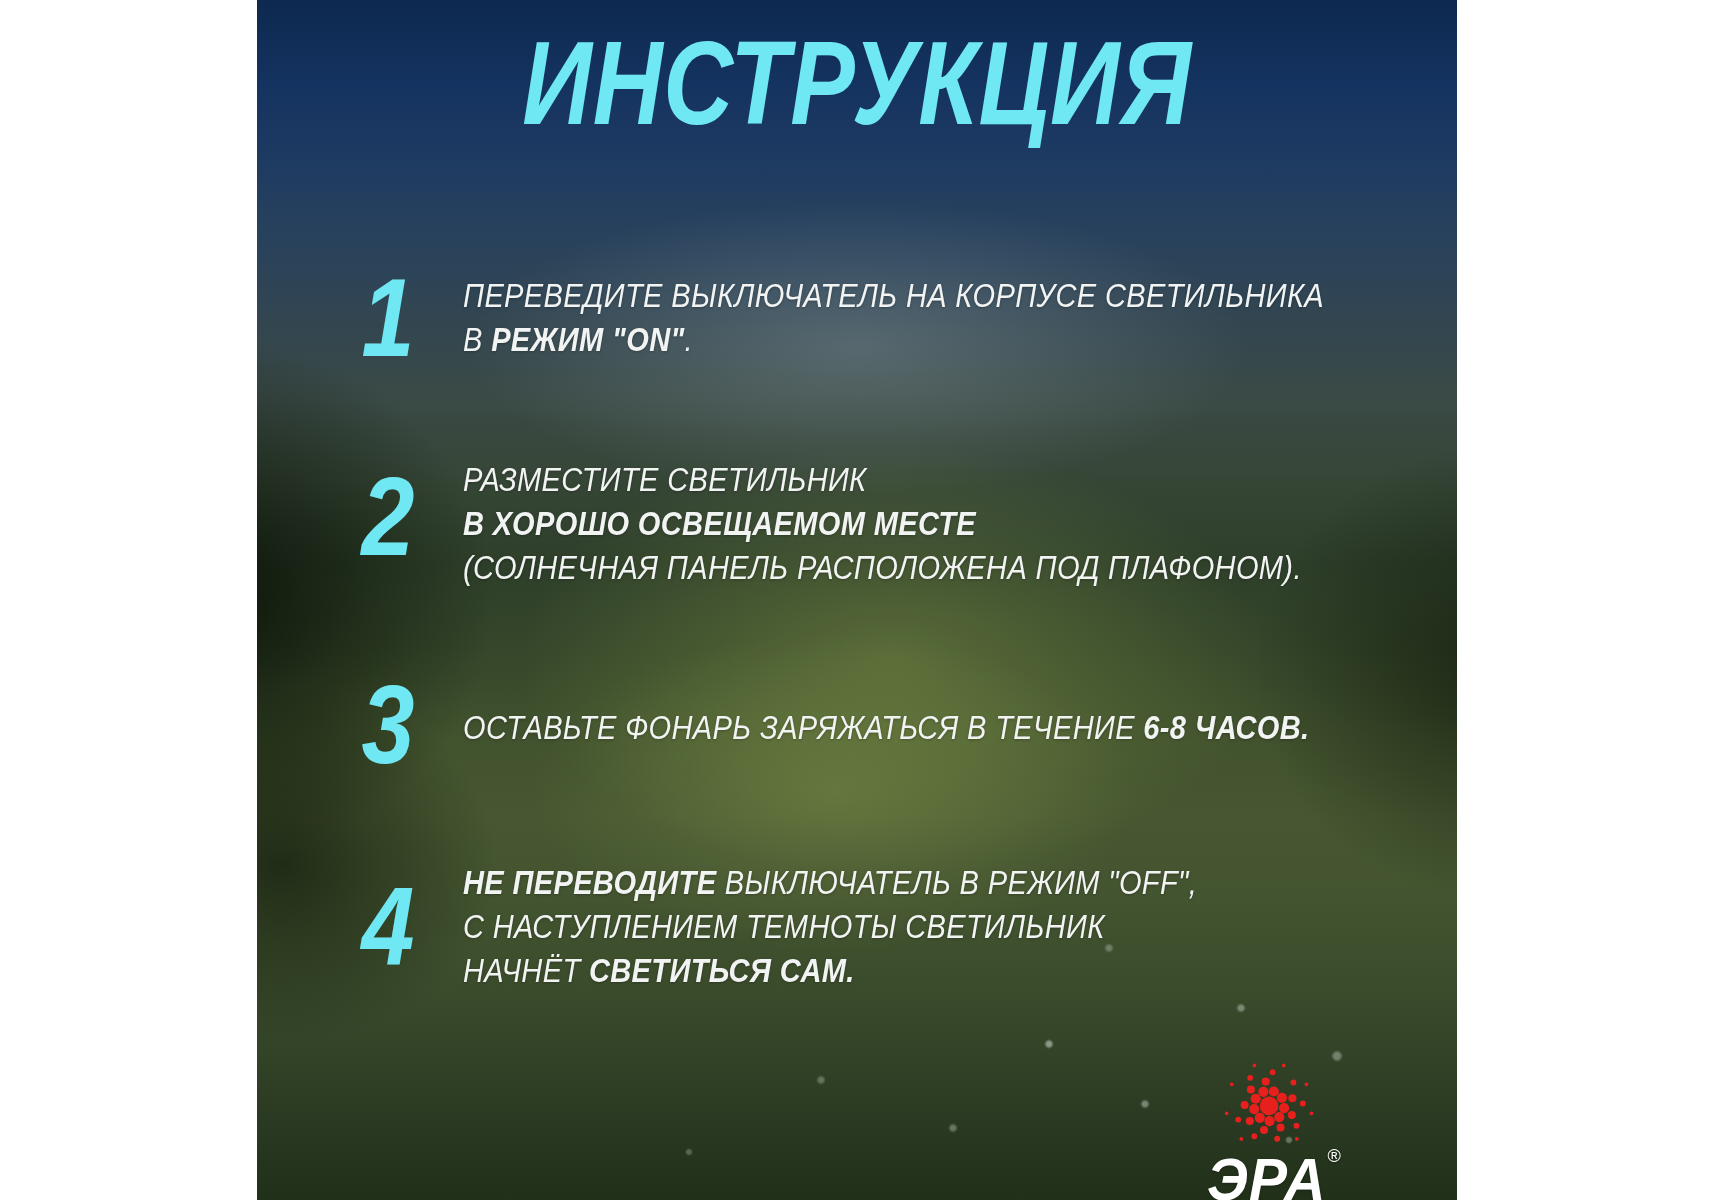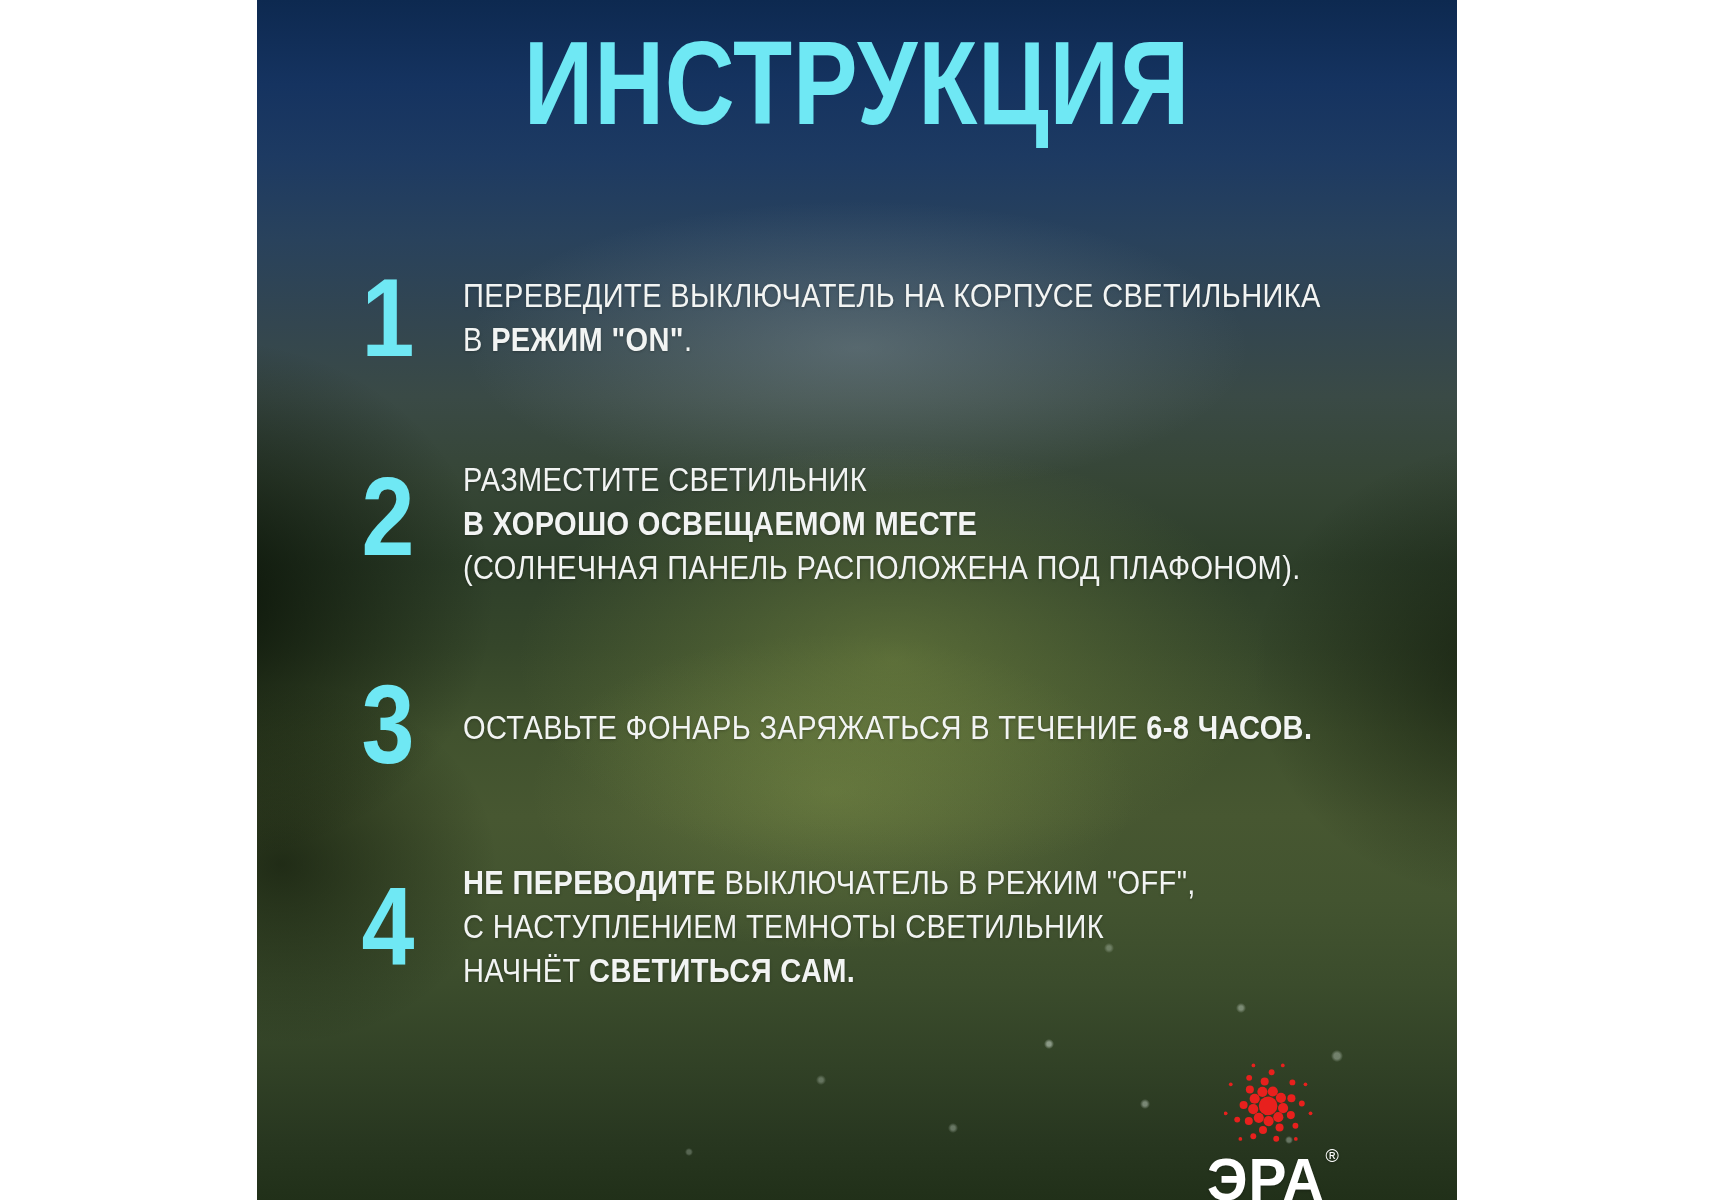--- a/index.html
+++ b/index.html
@@ -1,17 +1,17 @@
 <!DOCTYPE html>
 <html style="--accent: #6fe8f4;"><head>
 <meta charset="utf-8">
 <style>
   html,body{margin:0;padding:0;}
   body{font-family:"Liberation Sans","DejaVu Sans",sans-serif;background:#ffffff;}
-  .canvas{position:relative;width:1715px;height:1200px;background:#ffffff;overflow:hidden;}
+  .canvas{position:relative;width:1715px;height:1200px;background:#ffffff;overflow:hidden;font-style:italic;}
   .poster{
     position:absolute;left:257px;top:0;width:1200px;height:1200px;overflow:hidden;
     background:
       
       radial-gradient(circle 5px at 66% 87%, rgba(225,238,228,.50) 0 2px, rgba(225,238,228,0) 5px),
       radial-gradient(circle 5px at 74% 92%, rgba(225,238,228,.42) 0 2px, rgba(225,238,228,0) 5px),
       radial-gradient(circle 5px at 82% 84%, rgba(225,238,228,.40) 0 2px, rgba(225,238,228,0) 5px),
       radial-gradient(circle 6px at 90% 88%, rgba(225,238,228,.36) 0 3px, rgba(225,238,228,0) 6px),
       radial-gradient(circle 5px at 58% 94%, rgba(225,238,228,.34) 0 2px, rgba(225,238,228,0) 5px),
       radial-gradient(circle 5px at 47% 90%, rgba(225,238,228,.30) 0 2px, rgba(225,238,228,0) 5px),

